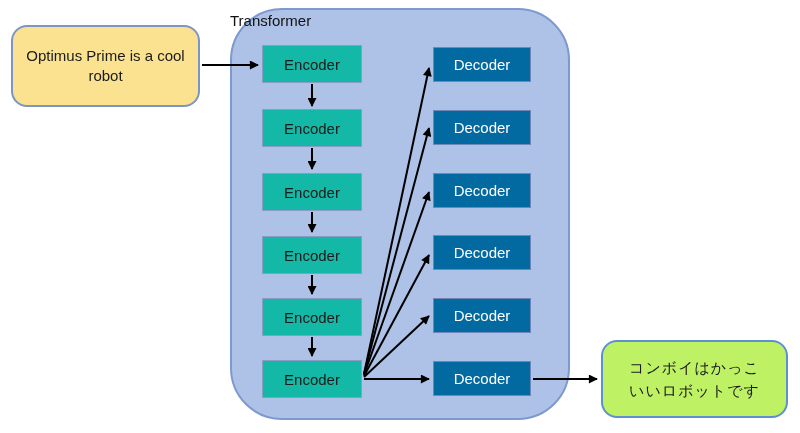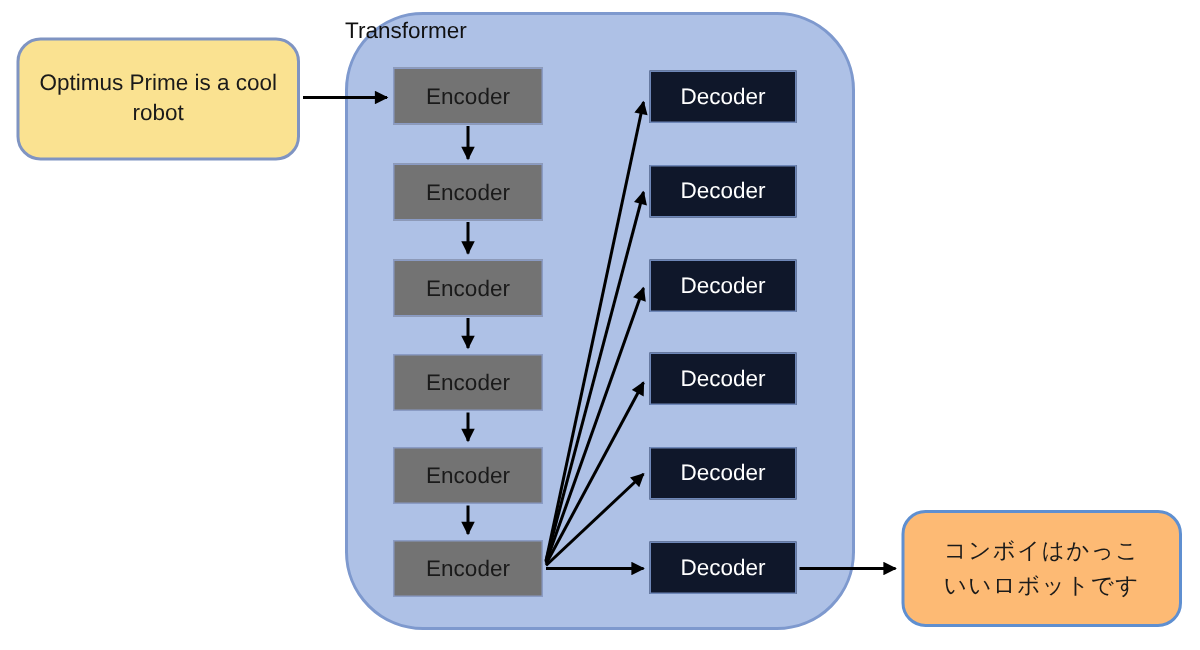--- a/index.html
+++ b/index.html
@@ -39,47 +39,47 @@
   }
   .transformer-title {
     position: absolute;
     left: 230px; top: 12px; width: 340px;
     text-align: left;
     font-size: 15px;
     color: #111111;
   }
   .encoder {
     left: 262px; width: 100px; height: 38px;
-    background: #737373;
+    background: #14b8a6;
     border: 1px solid #8A9BC4;
     font-size: 15px;
     color: #1a1a1a;
   }
   .enc-1 { top: 45px; }
   .enc-2 { top: 109px; }
   .enc-3 { top: 173px; }
   .enc-4 { top: 236px; }
   .enc-5 { top: 298px; }
   .enc-6 { top: 360px; }
   .decoder {
     left: 433px; width: 98px; height: 35px;
-    background: #0f172a;
+    background: #0369a1;
     border: 1px solid #6E87B8;
     font-size: 15px;
     color: #ffffff;
   }
   .dec-1 { top: 47px; }
   .dec-2 { top: 110px; }
   .dec-3 { top: 173px; }
   .dec-4 { top: 235px; }
   .dec-5 { top: 298px; }
   .dec-6 { top: 361px; }
   .output-box {
     left: 601px; top: 340px; width: 187px; height: 78px;
-    background: #fdba74;
+    background: #bef264;
     border: 2px solid #5F8FD0;
     border-radius: 16px;
     font-size: 15px;
     line-height: 1.55;
     letter-spacing: 1px;
     color: #1a1a1a;
     padding: 0 22px;
   }
   .arrows {
     position: absolute;

